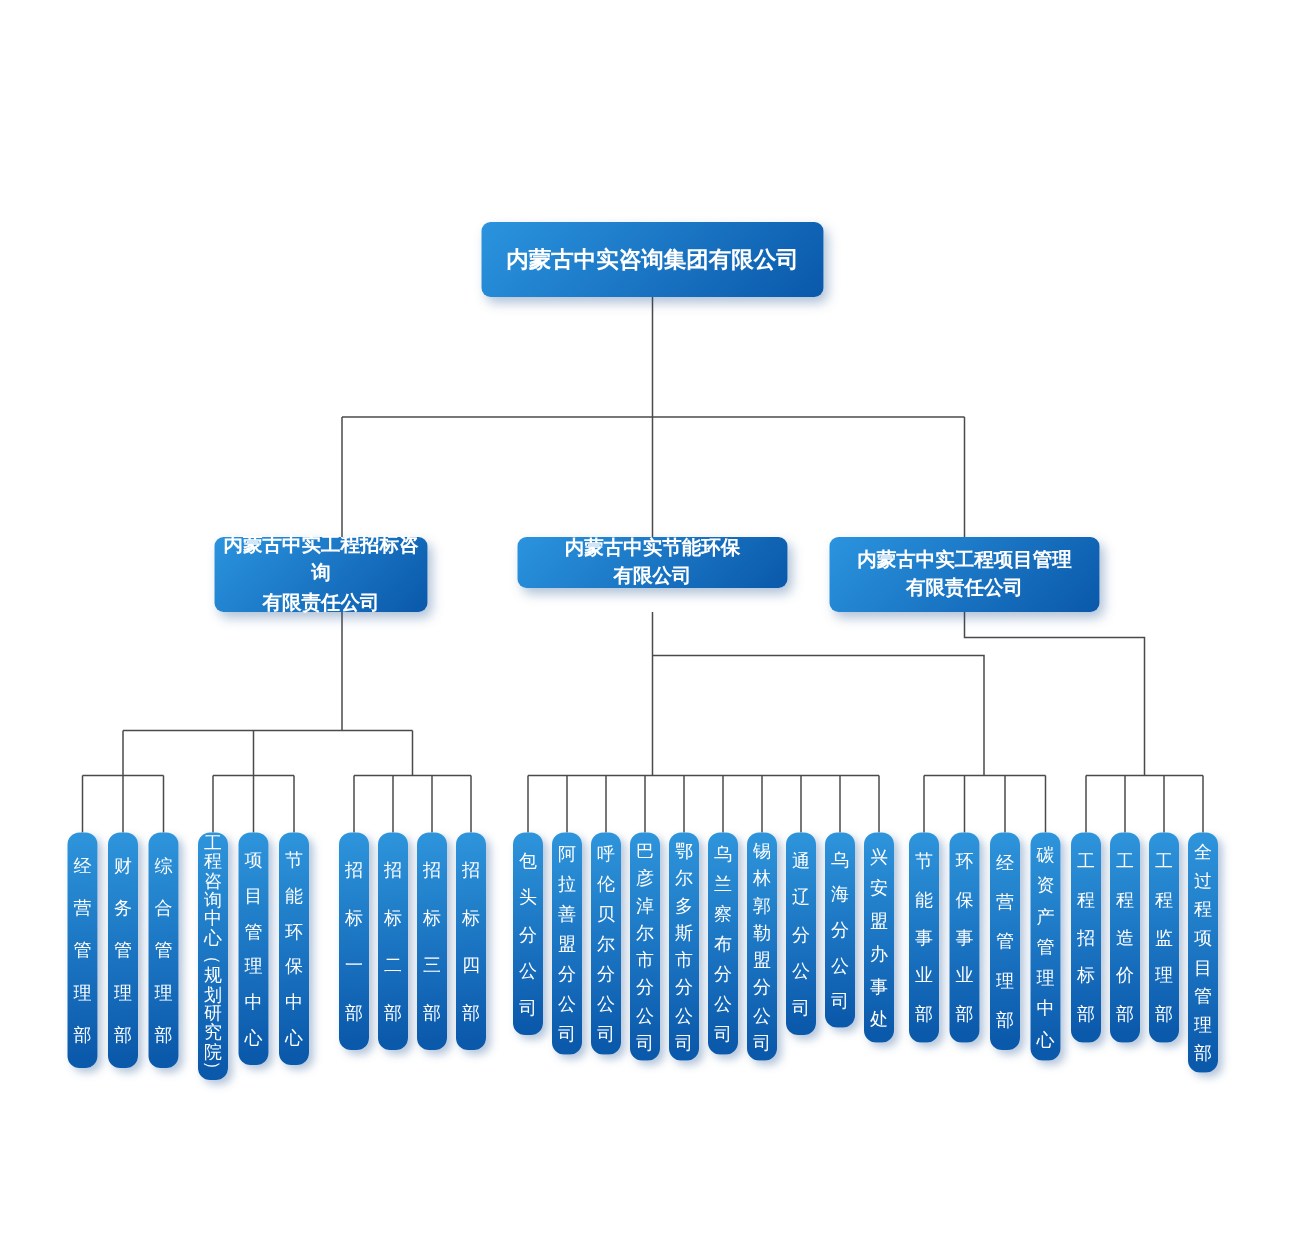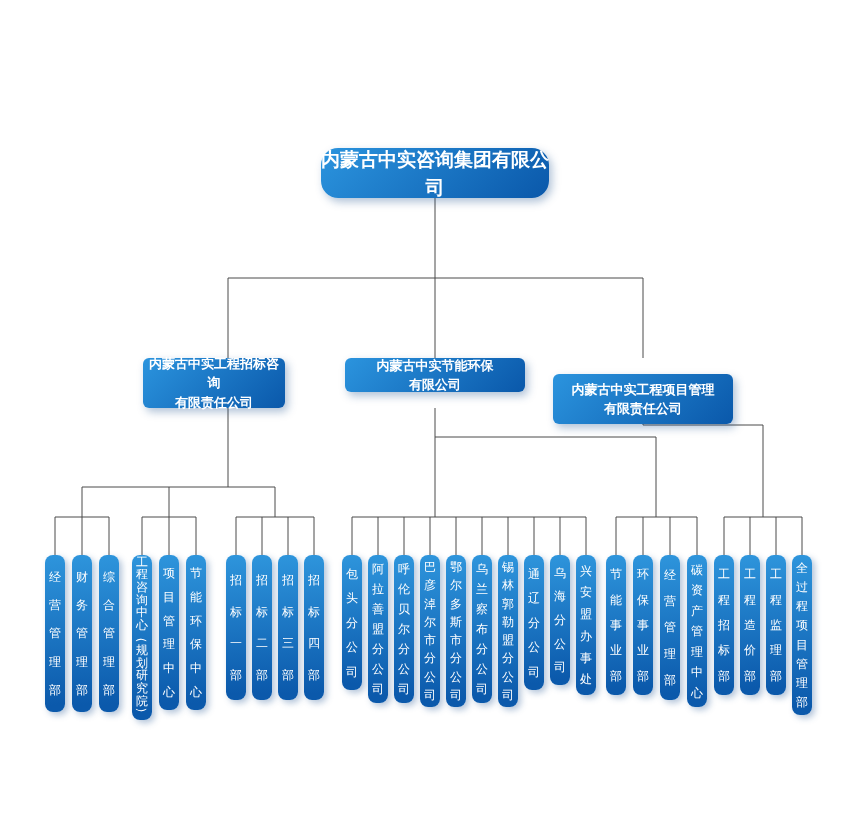--- a/index.html
+++ b/index.html
@@ -22,25 +22,25 @@
     justify-content: center;
     text-align: center;
     color: #ffffff;
     font-weight: bold;
     white-space: pre-line;
     background: linear-gradient(135deg, #2b94de 0%, #0a58aa 100%);
     border-radius: 6px;
     box-shadow: 3px 4px 8px rgba(30, 80, 140, 0.35);
     line-height: 1.5;
   }
-  .root { left: 321px; top: 148px; width: 228px; height: 50px; font-size: 19px; border-radius: 17px; }
+  .root { left: 321px; top: 148px; width: 228px; height: 50px; font-size: 15px; }
   .l2   { font-size: 13px; }
   .l2-0 { left: 143px; top: 358px; width: 142px; height: 50px; }
   .l2-1 { left: 345px; top: 358px; width: 180px; height: 34px; }
-  .l2-2 { left: 553px; top: 374px; width: 180px; height: 50px; }
+  .l2-2 { left: 553px; top: 358px; width: 180px; height: 50px; }
   .leaf {
     position: absolute;
     display: flex;
     flex-direction: column;
     justify-content: space-evenly;
     align-items: center;
     background: linear-gradient(175deg, #2e95dc 0%, #0b59ab 95%);
     border-radius: 8px;
     color: #ffffff;
     font-size: 12px;

